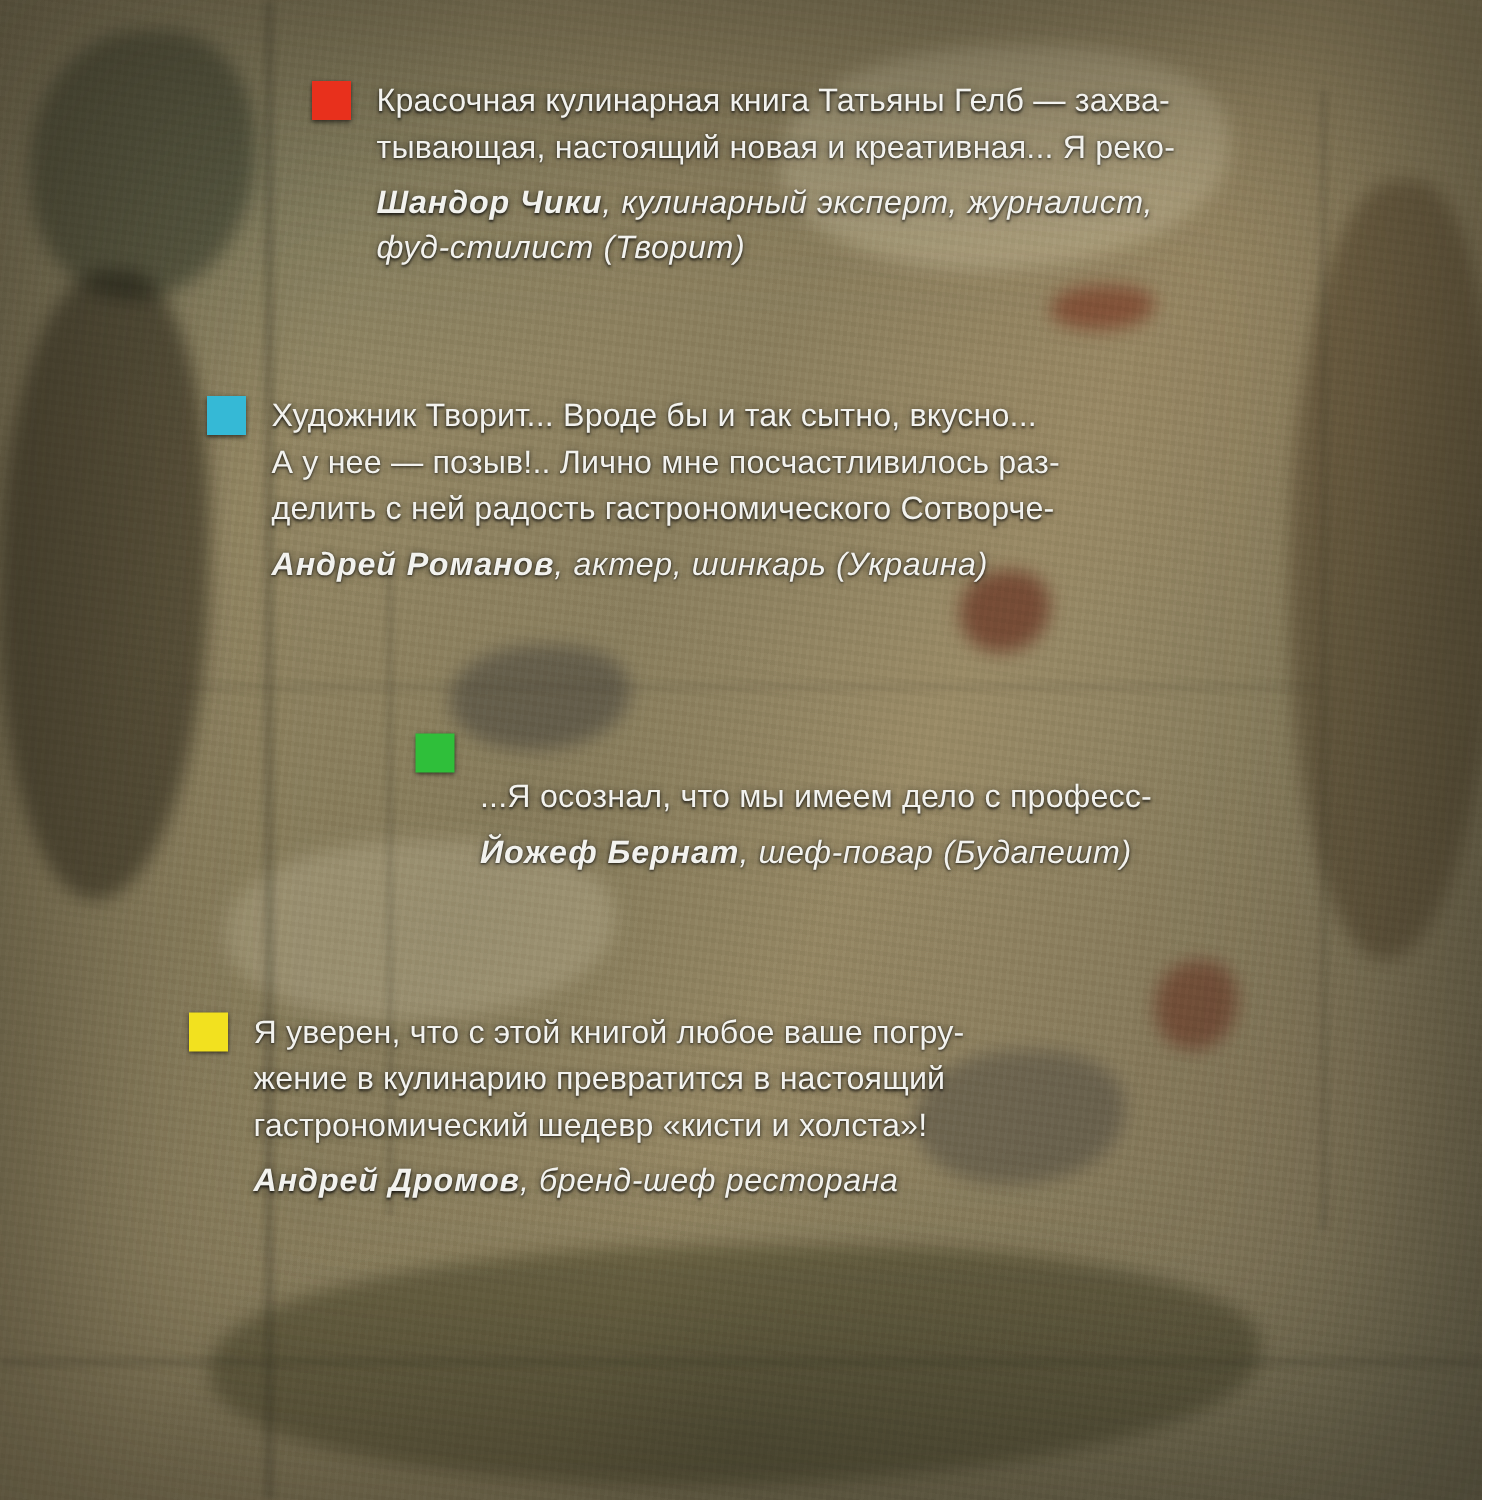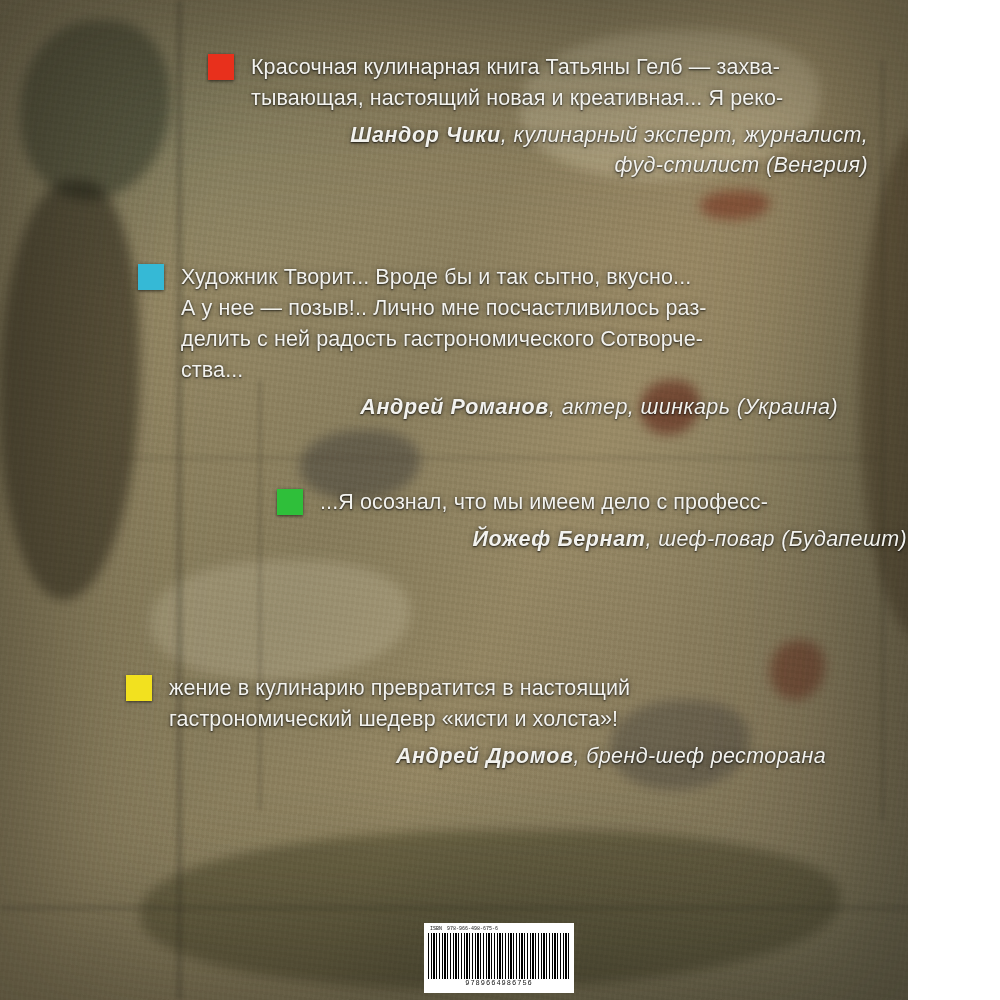--- a/index.html
+++ b/index.html
@@ -9,21 +9,21 @@
   }
   body {
     width: 1000px;
     height: 1000px;
     font-family: "Liberation Sans", sans-serif;
     overflow: hidden;
   }
 
   #book-back-cover {
     position: relative;
-    width: 908px;
+    width: 988px;
     height: 1000px;
     background-color: #8a7a5e;
     overflow: hidden;
   }
 
   
   .bg-base {
     position: absolute;
     inset: 0;
     background:
@@ -84,38 +84,38 @@
     font-size: 21.5px;
     line-height: 31px;
     letter-spacing: 0.1px;
   }
   .quote-body .line { display: block; white-space: nowrap; }
   .attrib {
     margin: 6px 0 0 0;
     font-size: 21.5px;
     line-height: 30px;
   }
-  .attrib .line { display: block; white-space: nowrap; text-align: right; }
+  .attrib .line { display: block; white-space: nowrap; }
   .attrib .name {
     font-weight: bold;
     font-style: italic;
     letter-spacing: 0.6px;
   }
   .attrib .role {
     font-style: italic;
     letter-spacing: 0.4px;
   }
 
   
   #quote-1 { left: 208px; top: 52px; width: 660px; }
   #quote-1 .quote-text { margin-left: 43px; }
   #quote-2 { left: 138px; top: 262px; width: 700px; }
   #quote-2 .quote-text { margin-left: 43px; }
   #quote-3 { left: 277px; top: 487px; width: 630px; }
-  #quote-3 .quote-text { margin-left: 43px; }
+  #quote-3 .quote-text { margin-left: 43px; margin-top: 29px; }
   #quote-4 { left: 126px; top: 673px; width: 700px; }
   #quote-4 .quote-text { margin-left: 43px; }
 
   
   #barcode-block {
     position: absolute;
     left: 424px;
     top: 923px;
     width: 150px;
     height: 70px;
@@ -188,33 +188,32 @@
 
     <div class="quote" id="quote-1">
       <span class="bullet" style="background:#e8301c;"></span>
       <div class="quote-text">
         <p class="quote-body">
           <span class="line">Красочная кулинарная книга Татьяны Гелб — захва-</span>
           <span class="line">тывающая, настоящий новая и креативная... Я реко-</span>
         </p>
         <p class="attrib">
           <span class="line"><span class="name">Шандор Чики</span><span class="role">, кулинарный эксперт, журналист,</span></span>
-          <span class="line role">фуд-стилист (Венгрия)</span>
+          <span class="line role">фуд-стилист (Творит)</span>
         </p>
       </div>
     </div>
 
     <div class="quote" id="quote-2">
       <span class="bullet" style="background:#35b9d6;"></span>
       <div class="quote-text">
         <p class="quote-body">
           <span class="line">Художник Творит... Вроде бы  и так сытно, вкусно...</span>
           <span class="line">А у нее — позыв!.. Лично мне посчастливилось раз-</span>
           <span class="line">делить с ней радость гастрономического Сотворче-</span>
-          <span class="line">ства...</span>
         </p>
         <p class="attrib">
           <span class="line"><span class="name">Андрей Романов</span><span class="role">, актер, шинкарь (Украина)</span></span>
         </p>
       </div>
     </div>
 
     <div class="quote" id="quote-3">
       <span class="bullet" style="background:#2fbf3a;"></span>
       <div class="quote-text">
@@ -224,33 +223,26 @@
         <p class="attrib">
           <span class="line"><span class="name">Йожеф Бернат</span><span class="role">, шеф-повар (Будапешт)</span></span>
         </p>
       </div>
     </div>
 
     <div class="quote" id="quote-4">
       <span class="bullet" style="background:#f2e11f;"></span>
       <div class="quote-text">
         <p class="quote-body">
+          <span class="line">Я уверен, что с этой книгой любое ваше погру-</span>
           <span class="line">жение в кулинарию превратится в настоящий</span>
           <span class="line">гастрономический шедевр «кисти и холста»!</span>
         </p>
         <p class="attrib">
           <span class="line"><span class="name">Андрей  Дромов</span><span class="role">, бренд-шеф  ресторана</span></span>
         </p>
       </div>
     </div>
 
   </div>
 
-  <div id="barcode-block">
-    <div class="barcode-top">
-      <span>ISBN</span>
-      <span>978-966-498-675-6</span>
-    </div>
-    <div class="barcode-bars"></div>
-    <div class="barcode-number">9789664986756</div>
-  </div>
 
 </div>
 
 </body></html>

